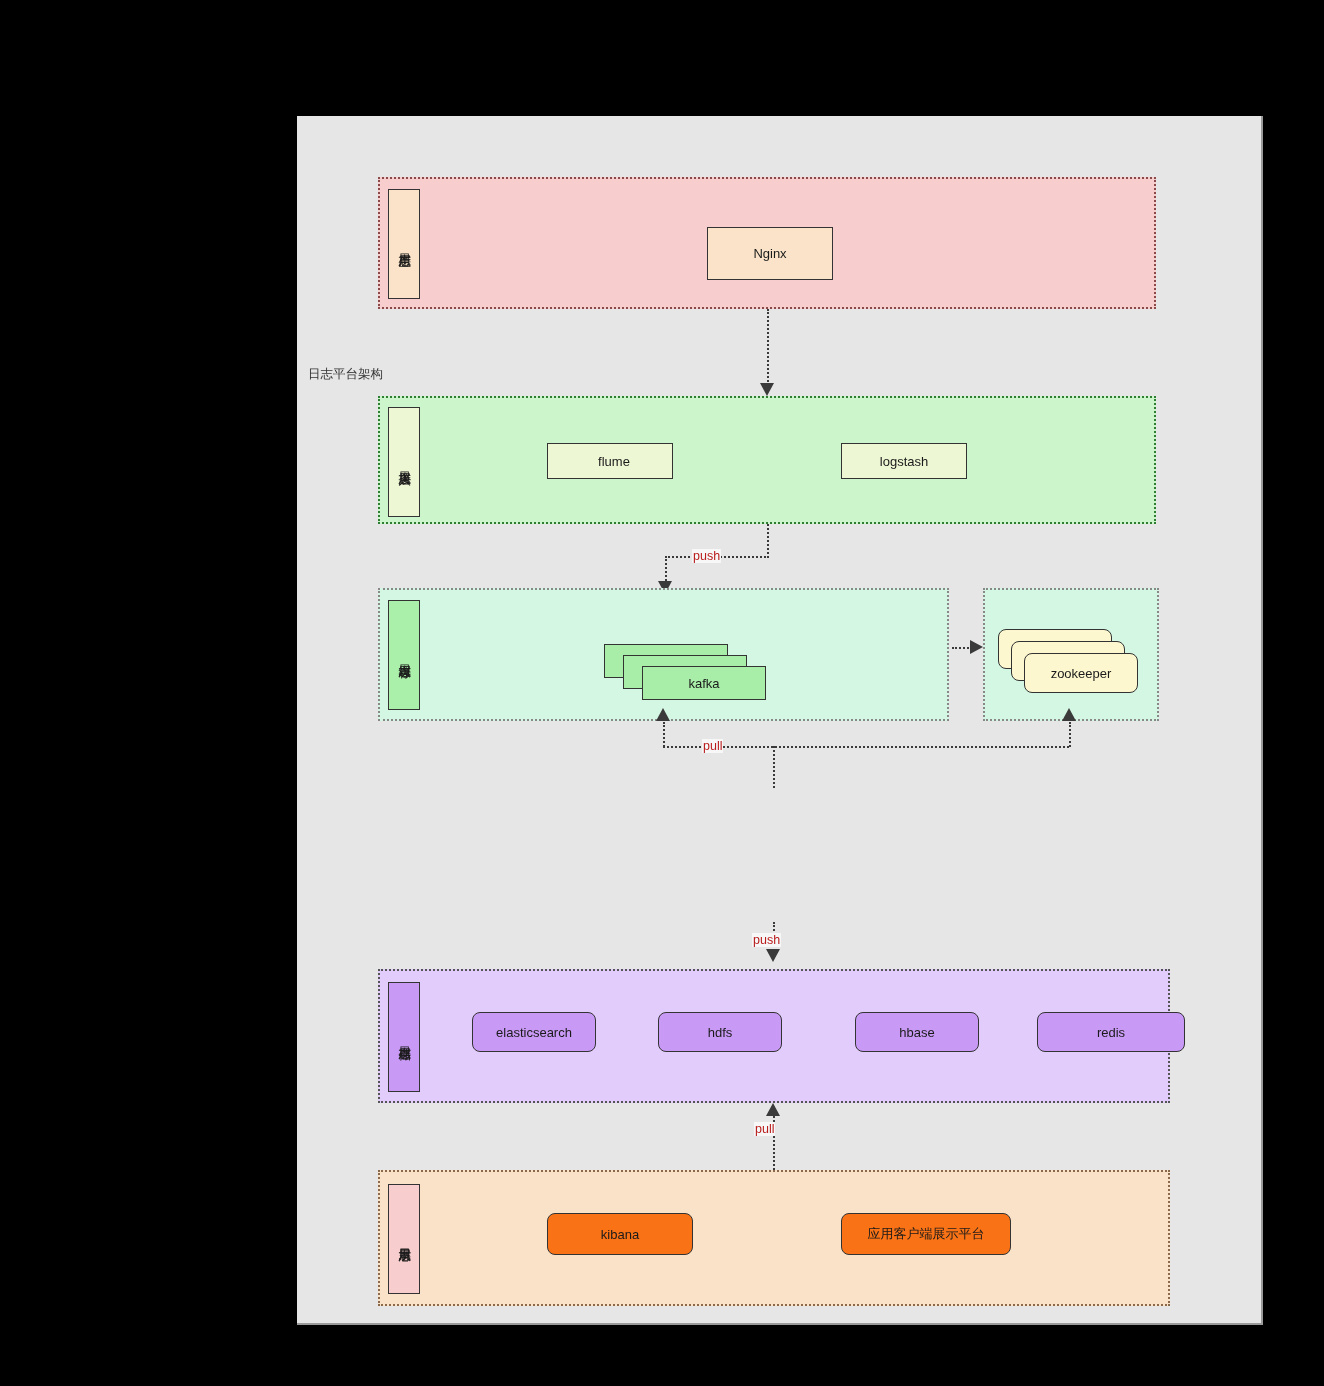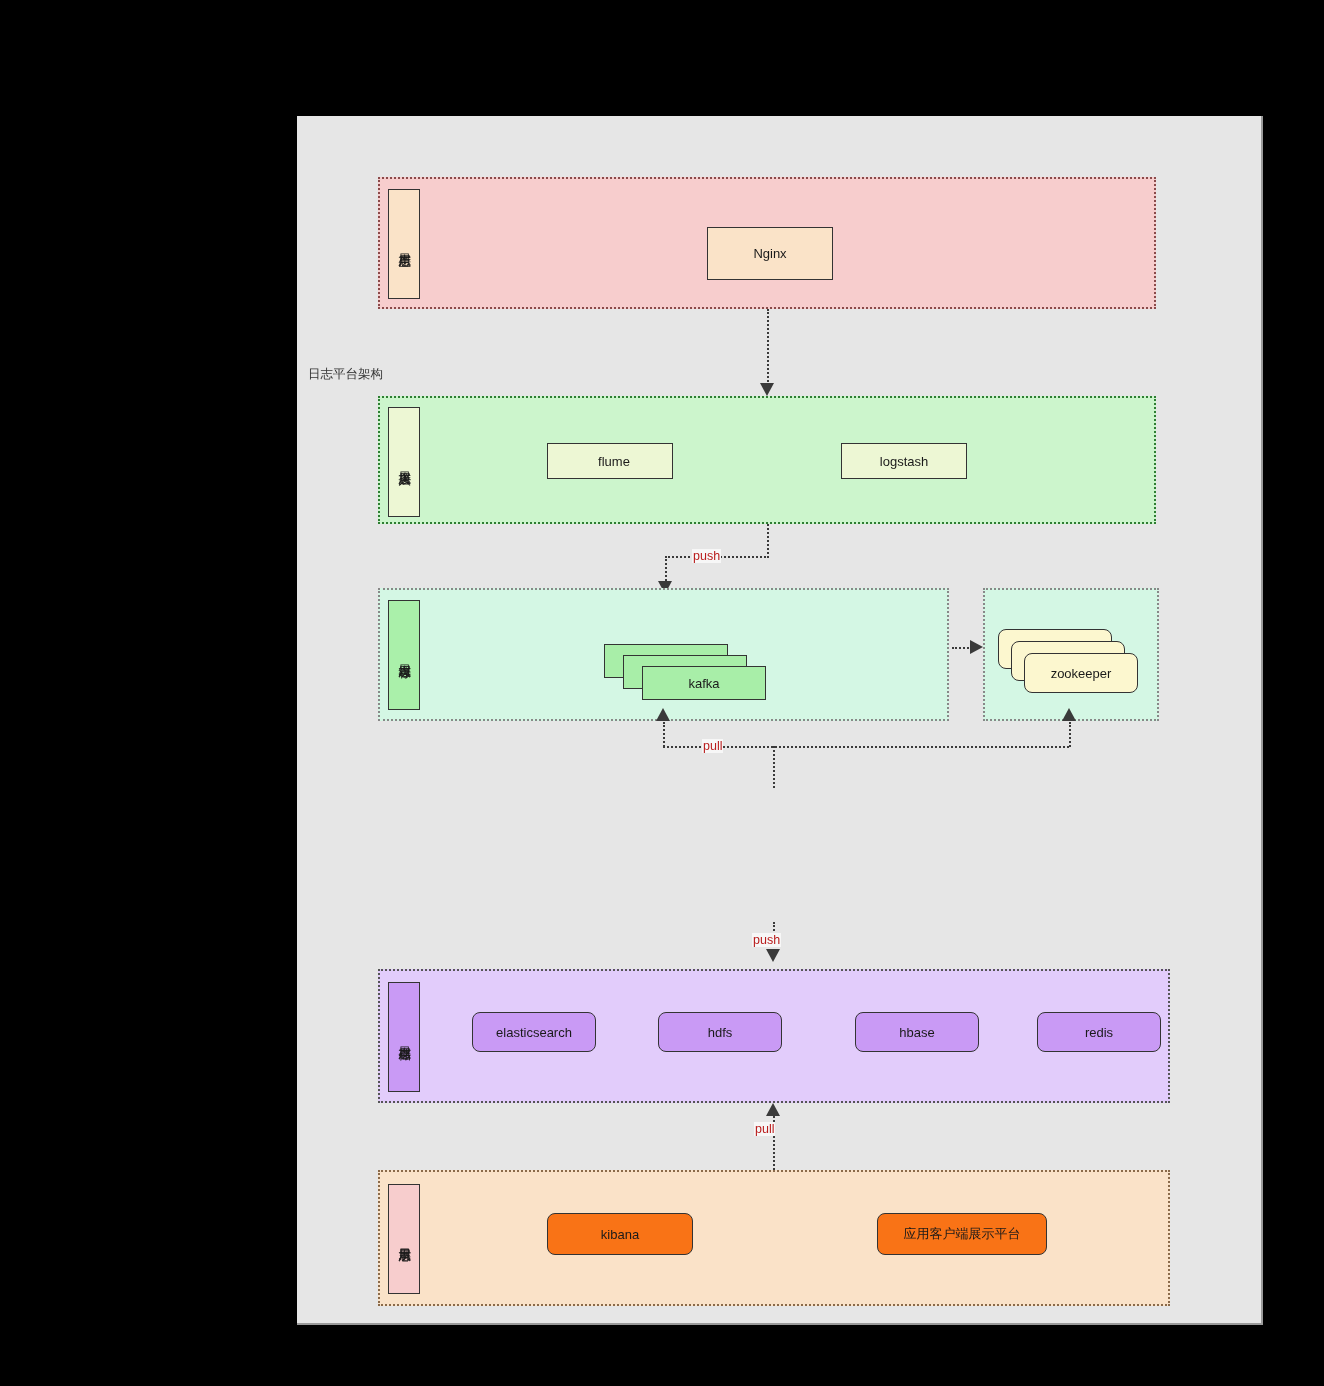--- a/index.html
+++ b/index.html
@@ -181,26 +181,26 @@
 
   <div class="vline" style="left:476px; top:806px; height:33px;"></div>
   <div class="arrow-down" style="left:469px; top:833px;"></div>
   <div class="edge-label" style="left:455px; top:817px;">push</div>
 
   <div class="layer purple" style="left:81px; top:853px; width:792px; height:134px;">
     <div class="vtitle t-purple" style="left:8px; top:11px; width:32px; height:110px;">日志存储层</div>
     <div class="node rnd violet" style="left:92px; top:41px; width:124px; height:40px;">elasticsearch</div>
     <div class="node rnd violet" style="left:278px; top:41px; width:124px; height:40px;">hdfs</div>
     <div class="node rnd violet" style="left:475px; top:41px; width:124px; height:40px;">hbase</div>
-    <div class="node rnd violet" style="left:657px; top:41px; width:124px; height:40px;">redis</div>
+    <div class="node rnd violet" style="left:657px; top:41px; width:148px; height:40px;">redis</div>
   </div>
 
   <div class="vline" style="left:476px; top:1000px; height:62px;"></div>
   <div class="arrow-up" style="left:469px; top:987px;"></div>
   <div class="edge-label" style="left:457px; top:1006px;">pull</div>
 
   <div class="layer orange" style="left:81px; top:1054px; width:792px; height:136px;">
     <div class="vtitle t-orange" style="left:8px; top:12px; width:32px; height:110px;">日志展示层</div>
     <div class="node rnd rose" style="left:167px; top:41px; width:146px; height:42px;">kibana</div>
-    <div class="node rnd rose" style="left:461px; top:41px; width:170px; height:42px;margin-left:36px;">应用客户端展示平台</div>
+    <div class="node rnd rose" style="left:461px; top:41px; width:170px; height:42px;">应用客户端展示平台</div>
   </div>
 
 </div>
 
 </body></html>

